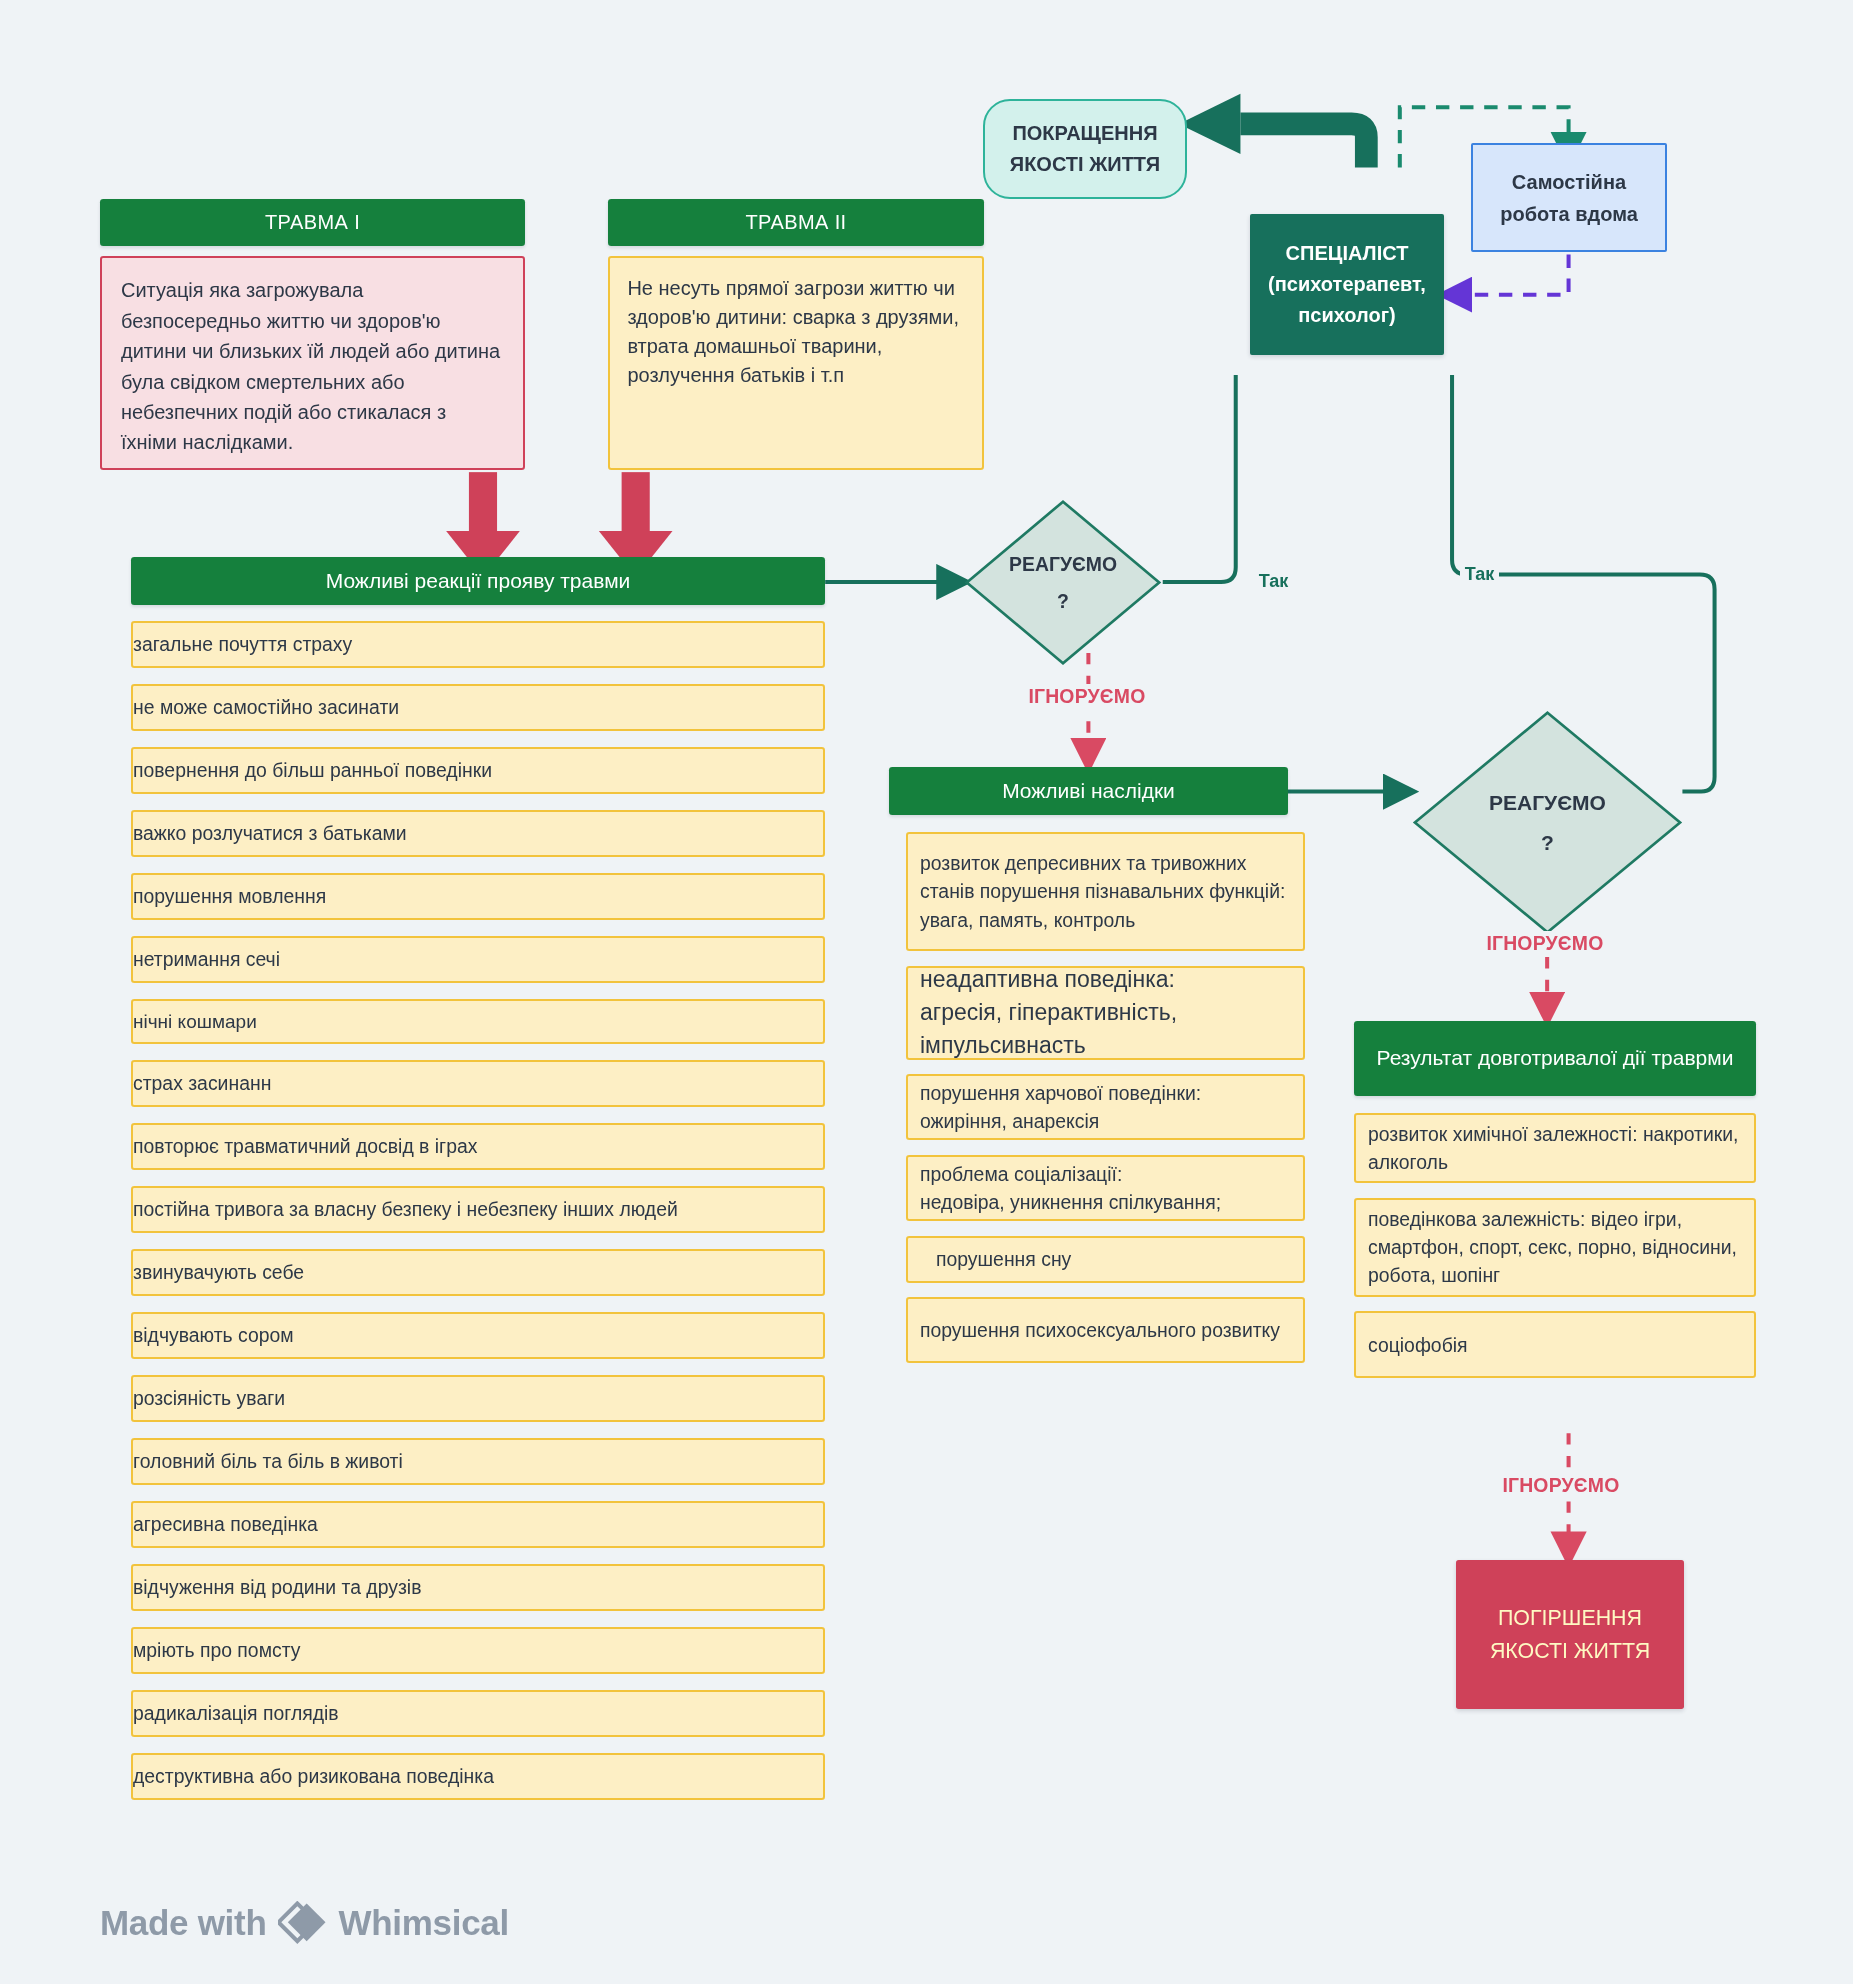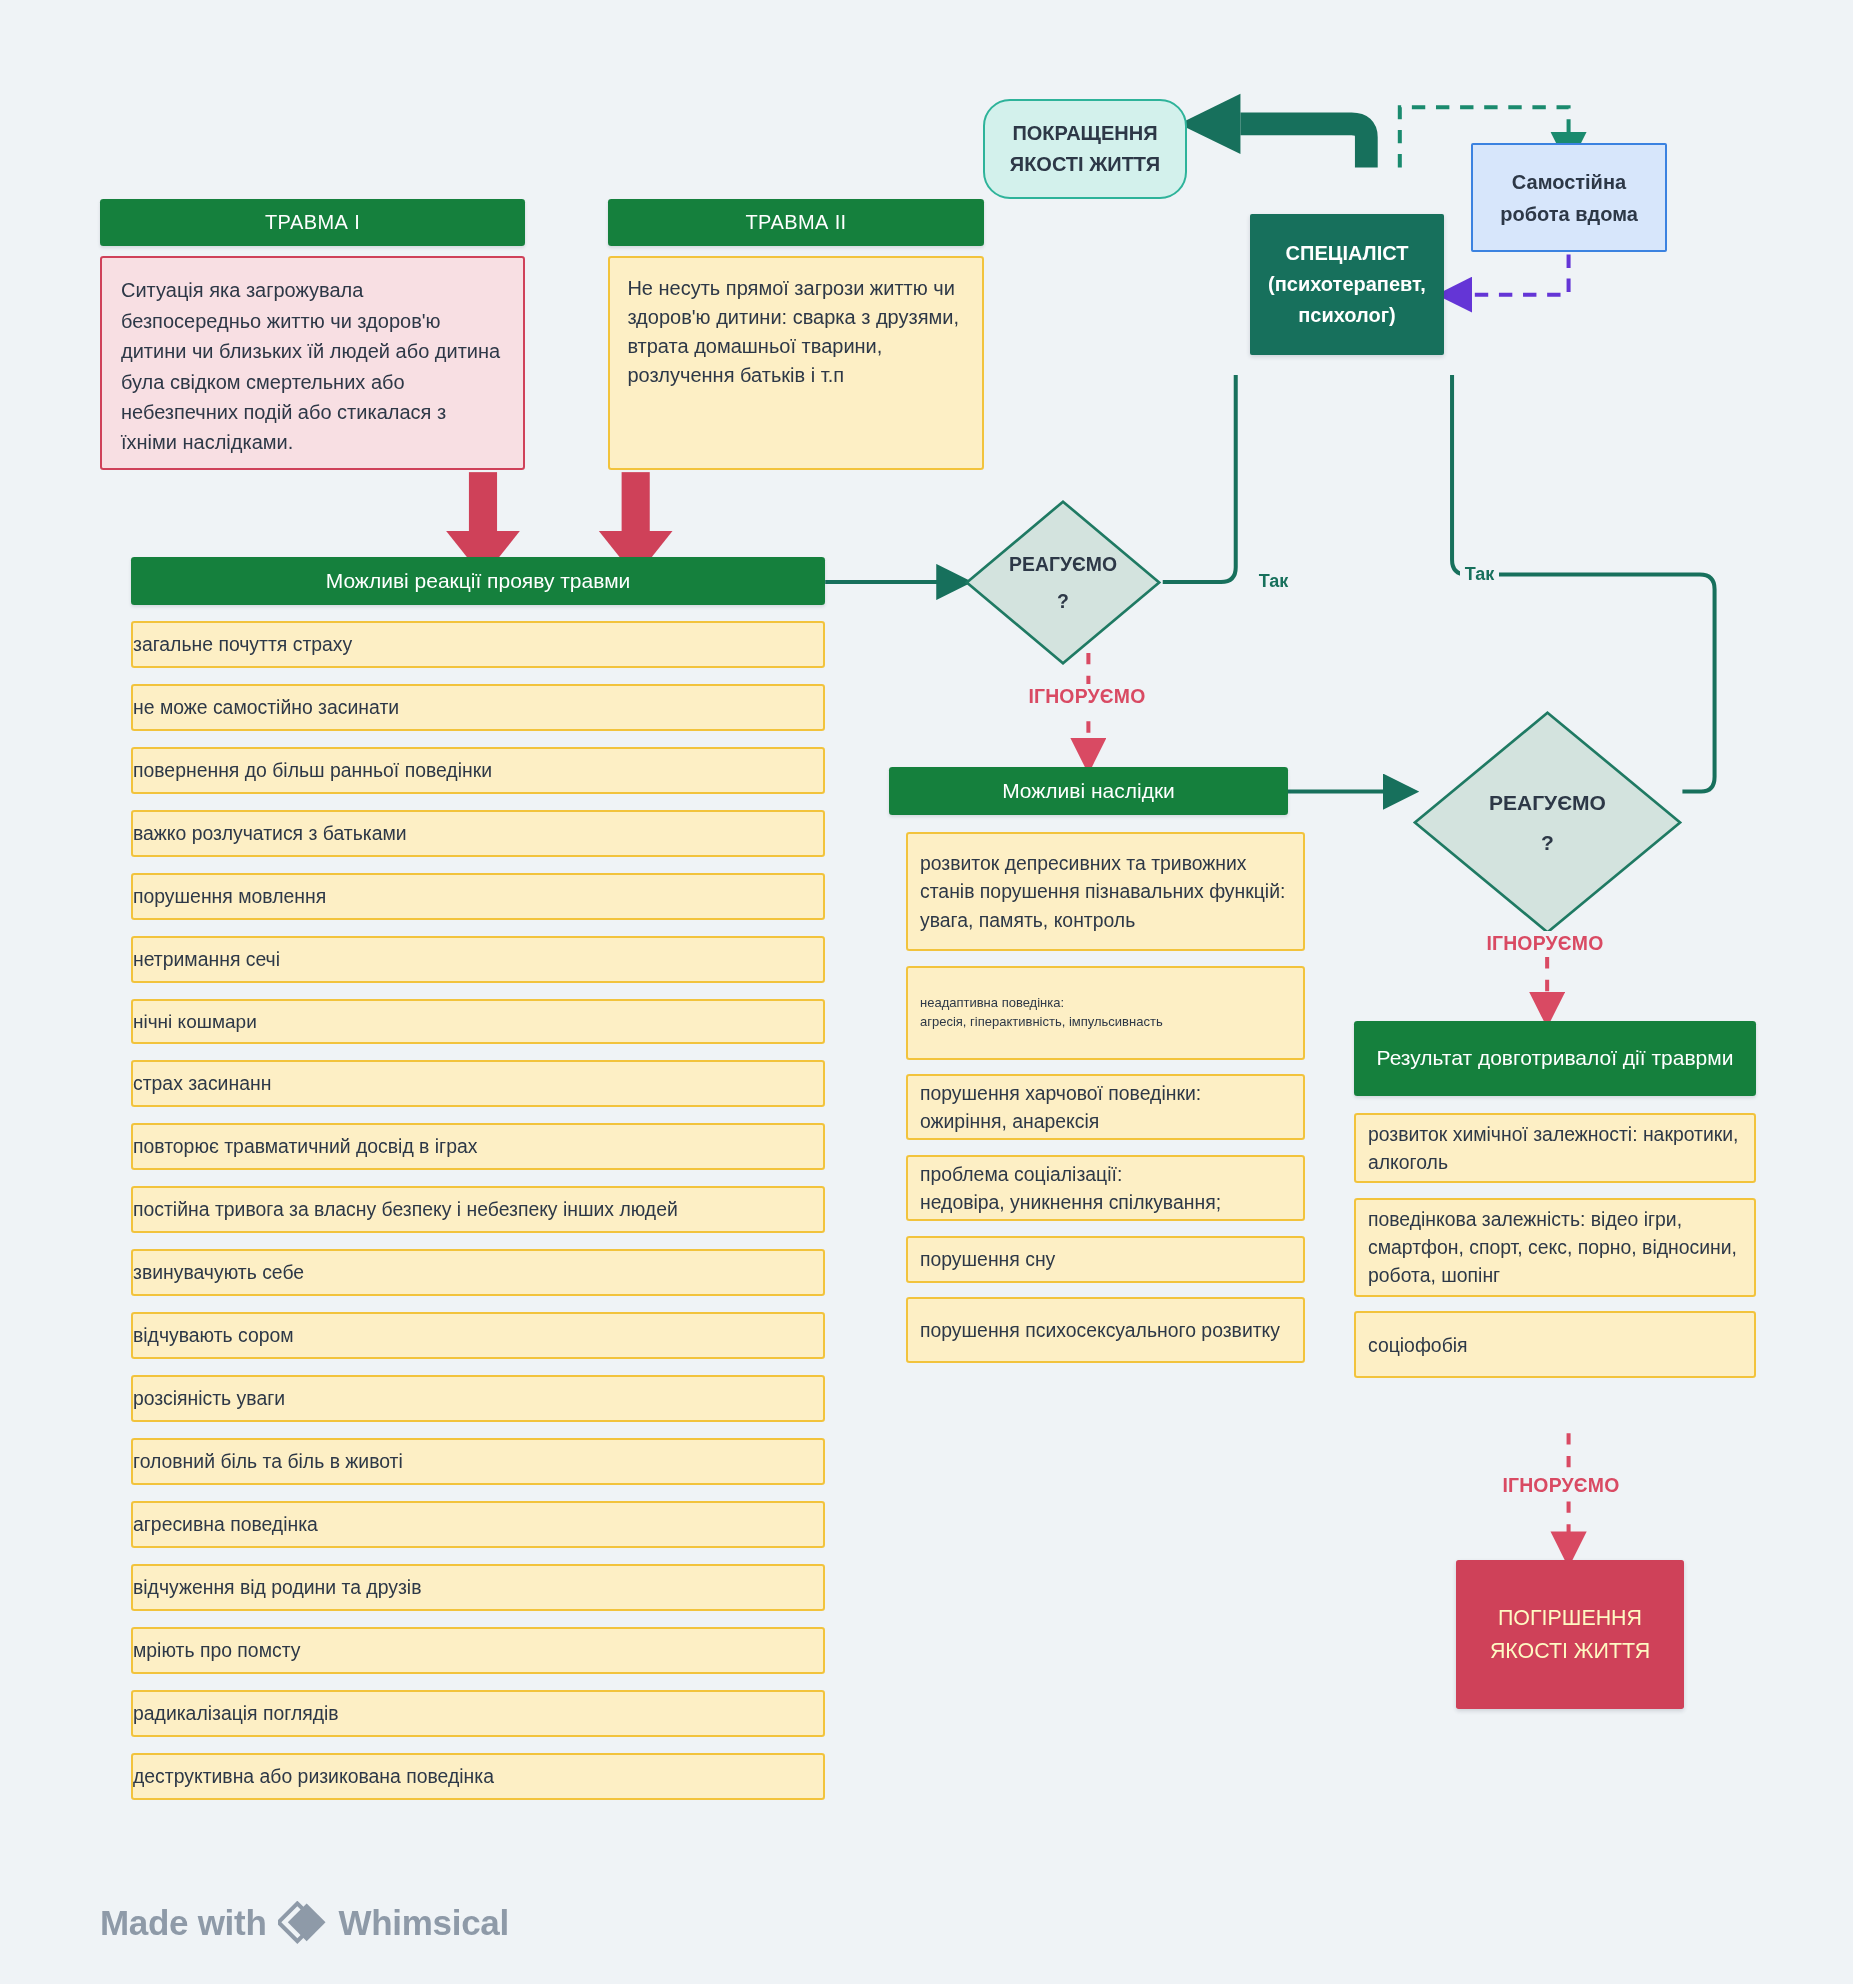--- a/index.html
+++ b/index.html
@@ -246,33 +246,33 @@
     </div>
 
   <div class="node hdr" style="left:889px; top:767px; width:399px; height:48px; font-size:21px;">
     <span>Можливі наслідки</span>
   </div>
   <div id="consequences-list" style="position:absolute; left:906px; top:832px; width:399px;">
       <div class="yellowbox left" style="height: 119px; font-size: 19.4px; margin-bottom: 14.7px; padding: 0px 12px;">
         <span style="white-space: pre-line;">розвиток депресивних та тривожних станів порушення пізнавальних функцій:
 увага, память, контроль</span>
       </div>
-      <div class="yellowbox left" style="height: 94px; font-size: 13px; margin-bottom: 14.7px; padding: 0px 12px;">
+      <div class="yellowbox left" style="height: 94px; font-size: 23px; margin-bottom: 14.7px; padding: 0px 12px;">
         <span style="white-space: pre-line;">неадаптивна поведінка:
 агресія, гіперактивність, імпульсивнасть</span>
       </div>
       <div class="yellowbox left" style="height: 66px; font-size: 19.4px; margin-bottom: 14.7px; padding: 0px 12px;">
         <span style="white-space: pre-line;">порушення харчової поведінки:
 ожиріння, анарексія</span>
       </div>
       <div class="yellowbox left" style="height: 66px; font-size: 19.4px; margin-bottom: 14.7px; padding: 0px 12px;">
         <span style="white-space: pre-line;">проблема соціалізації:
 недовіра, уникнення спілкування;</span>
       </div>
-      <div class="yellowbox left" style="height: 47px; font-size: 19.4px; margin-bottom: 14.7px; padding: 0px 12px;">
+      <div class="yellowbox left" style="height: 47px; font-size: 19.4px; margin-bottom: 14.7px; padding: 0px 28px;">
         <span style="white-space: pre-line;">порушення сну</span>
       </div>
       <div class="yellowbox left" style="height: 66px; font-size: 19.4px; margin-bottom: 14.7px; padding: 0px 12px;">
         <span style="white-space: pre-line;">порушення психосексуального розвитку</span>
       </div>
     </div>
 
   <div class="node hdr" style="left:1354px; top:1021px; width:402px; height:75px; font-size:21px;">
     <span>Результат довготривалої дії траврми</span>
   </div>

